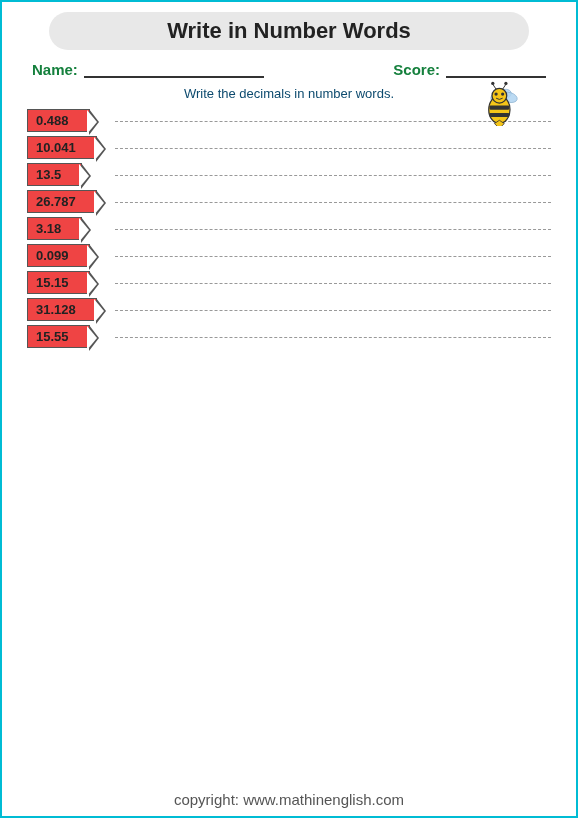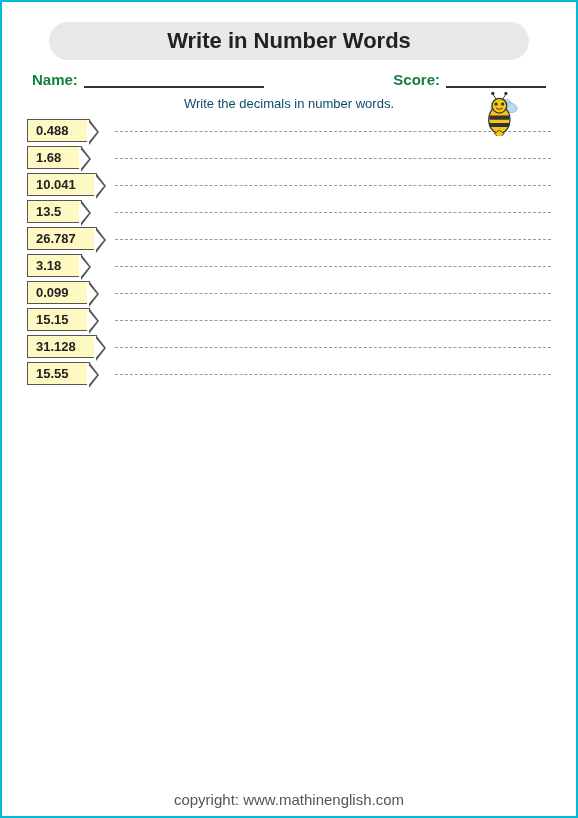--- a/index.html
+++ b/index.html
@@ -15,21 +15,21 @@
       font-family: Arial, sans-serif;
       overflow: hidden;
     }
 
     .page {
       width: 578px;
       height: 818px;
       background: #fff;
       border: 2px solid #00bcd4;
       position: relative;
-      padding: 20px 20px;
+      padding: 10px 20px;
     }
 
     .title-bar {
       background: #e8e8e8;
       border-radius: 20px;
       text-align: center;
       padding: 6px 20px;
       margin: 0 auto 10px auto;
       width: 90%;
     }
@@ -118,21 +118,21 @@
       min-width: 80px;
       position: relative;
     }
 
     .tag-rect {
       border: 1.5px solid #555;
       padding: 3px 20px 3px 8px;
       font-size: 13px;
       font-weight: bold;
       color: #222;
-      background: #fef9c3;
+      background: #ef4444;
       white-space: nowrap;
       position: relative;
     }
 
     .tag-rect::after {
       content: '';
       position: absolute;
       right: -10px;
       top: -1px;
       width: 0;
@@ -225,26 +225,20 @@
 
   <div class="problems-container">
 
     <div class="problem-row">
       <div class="number-tag">
         <span class="tag-rect">0.488</span>
       </div>
       <div class="answer-line"></div>
     </div>
 
-    <div class="problem-row">
-      <div class="number-tag">
-        <span class="tag-rect">1.68</span>
-      </div>
-      <div class="answer-line"></div>
-    </div>
 
     <div class="problem-row">
       <div class="number-tag">
         <span class="tag-rect">10.041</span>
       </div>
       <div class="answer-line"></div>
     </div>
 
     <div class="problem-row">
       <div class="number-tag">

